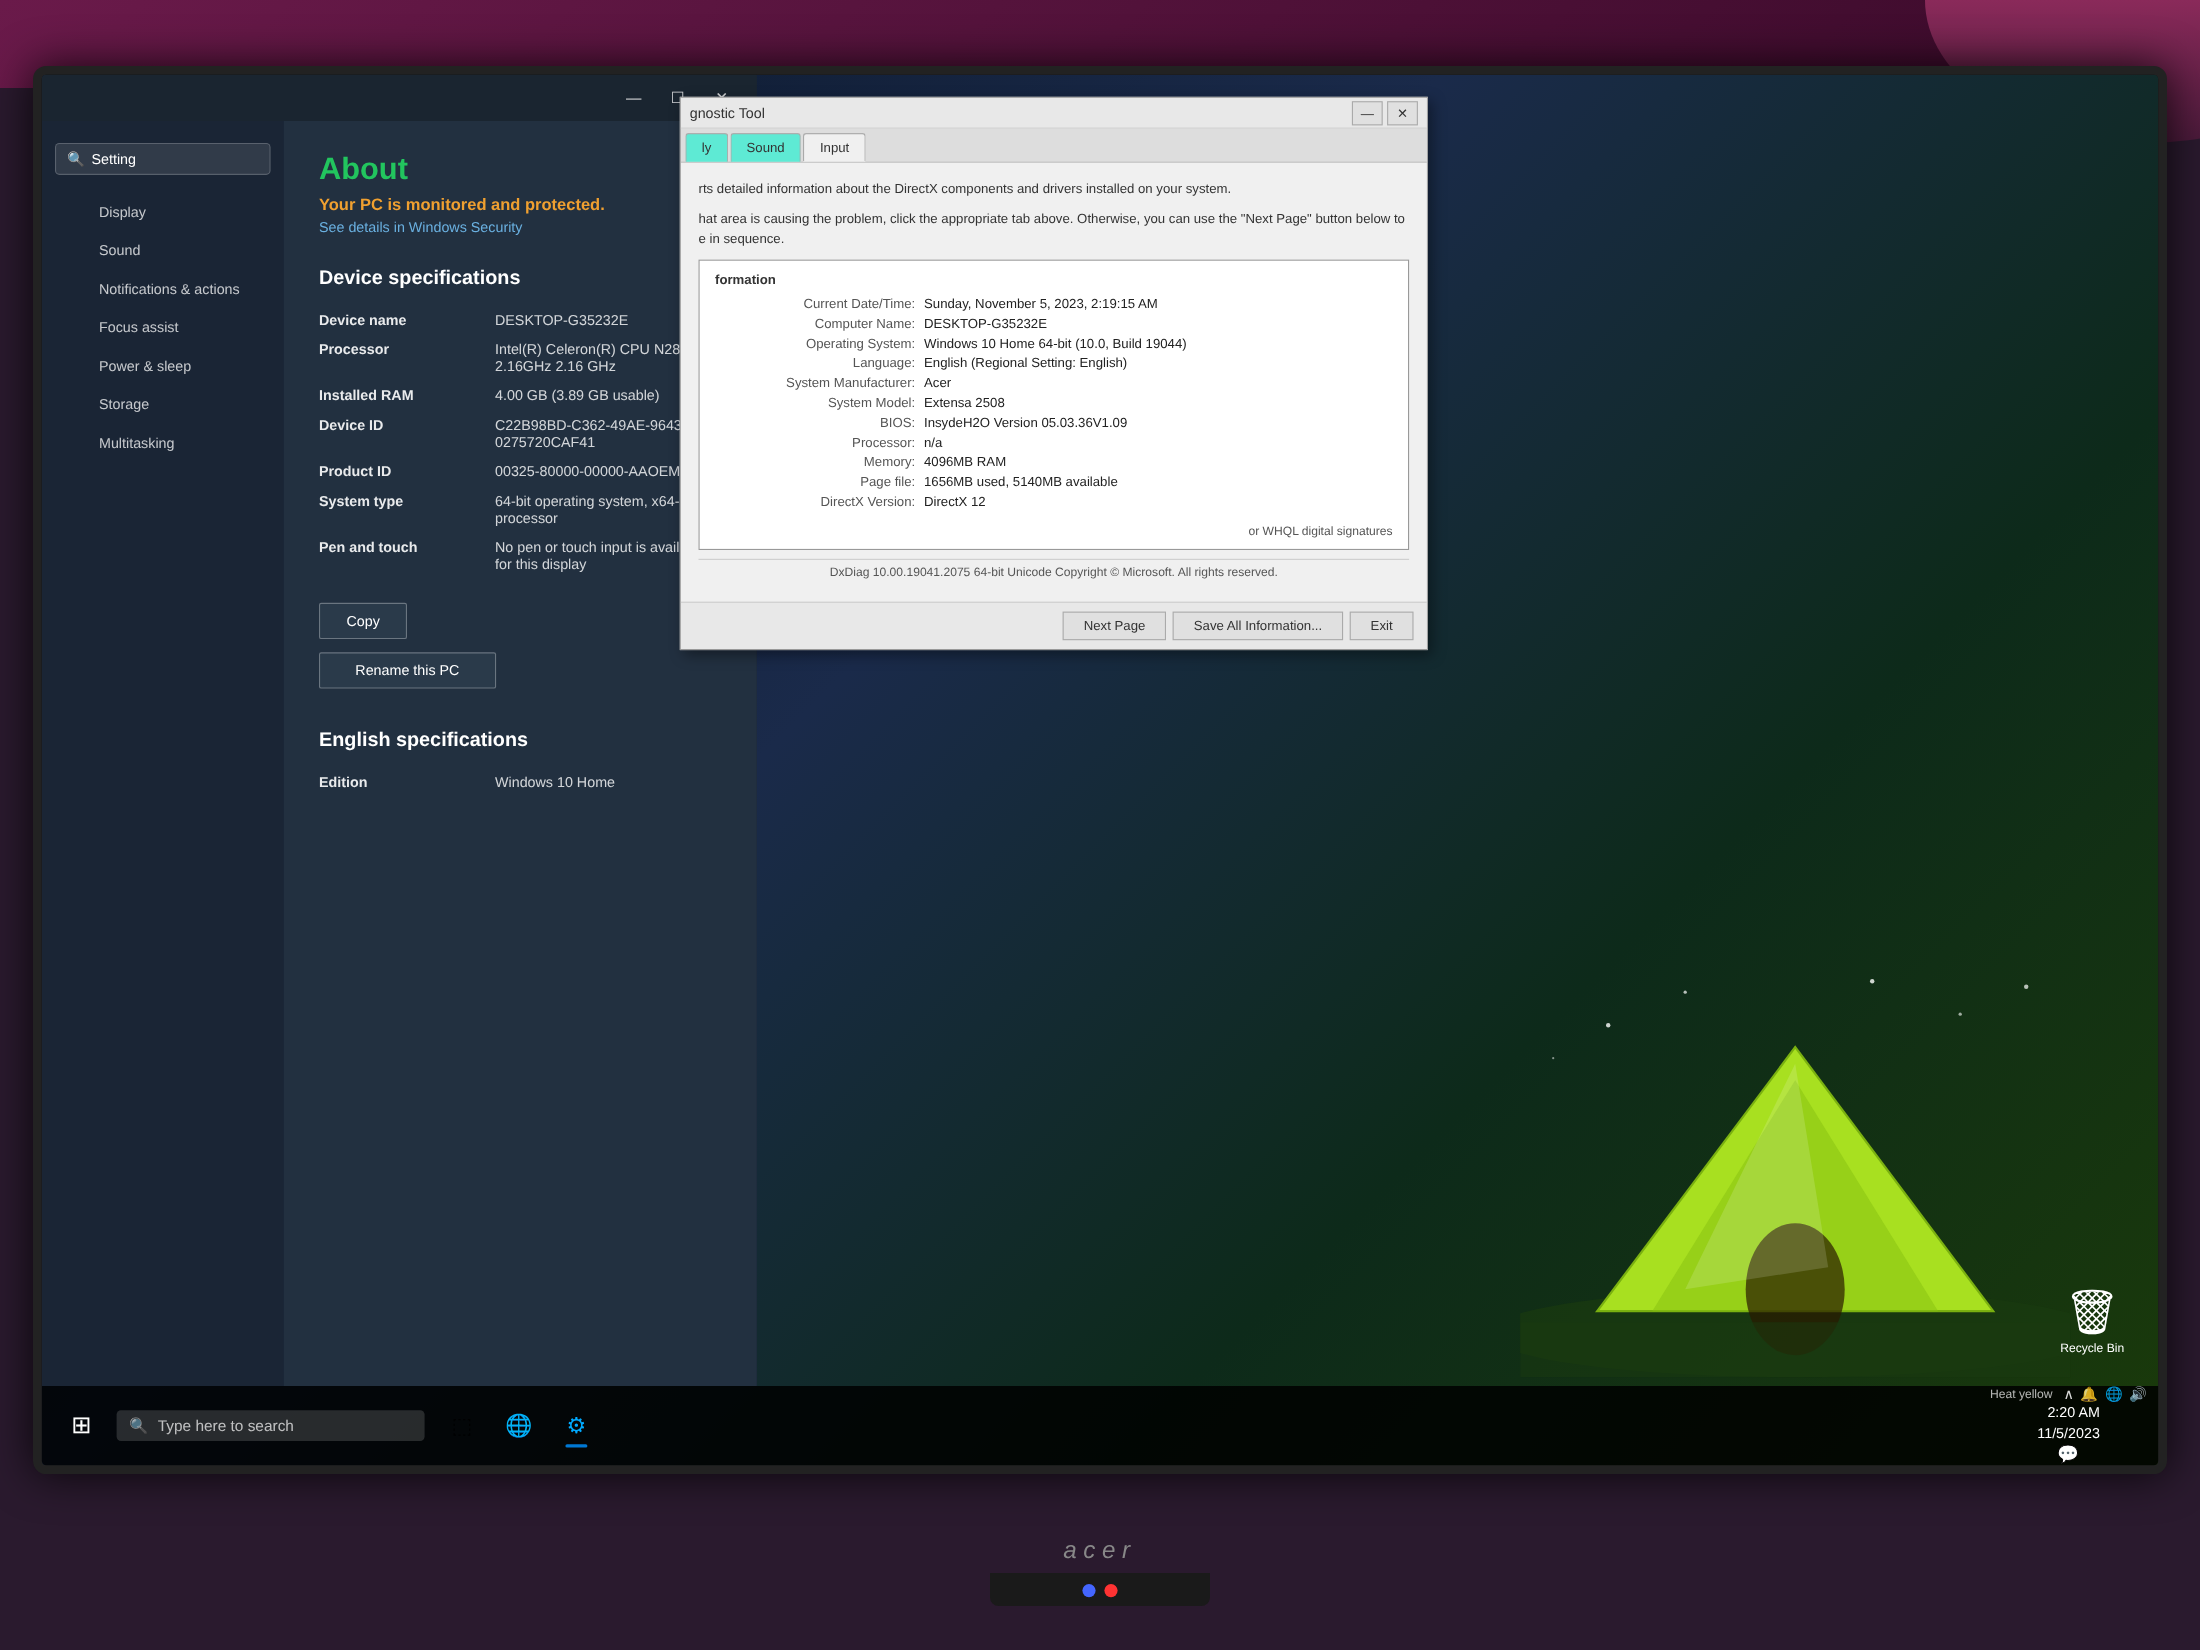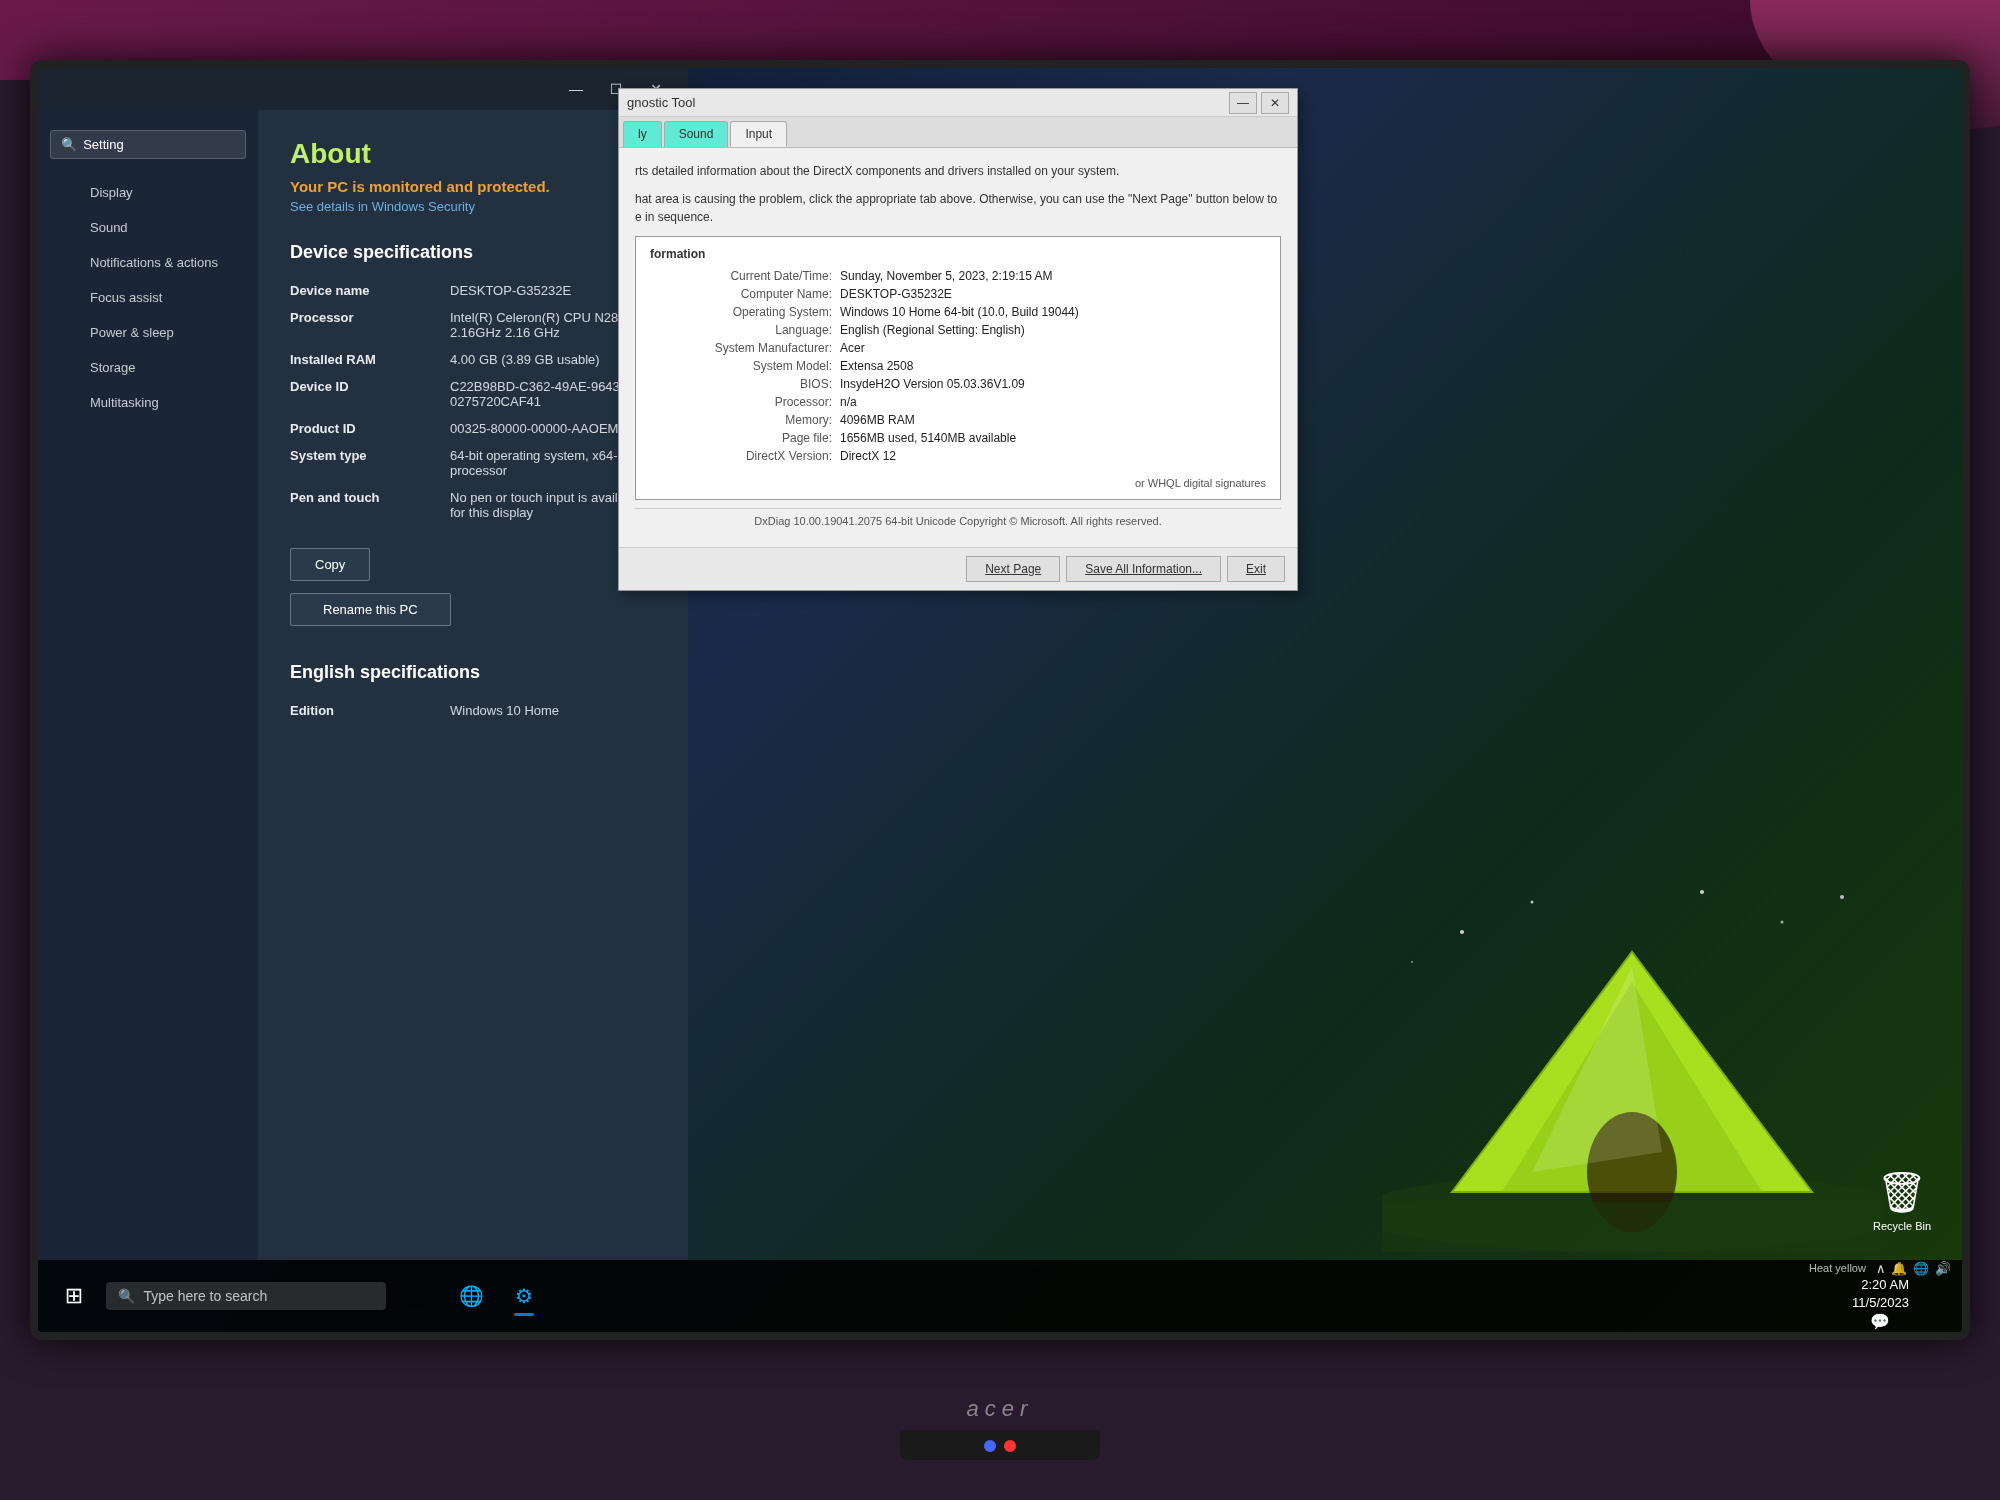--- a/index.html
+++ b/index.html
@@ -237,21 +237,21 @@
     .settings-content {
       flex: 1;
       background: #223040;
       padding: 28px 32px;
       overflow-y: auto;
     }
 
     .about-title {
       font-size: 28px;
       font-weight: 600;
-      color: #bef264;
+      color: #22c55e;
       margin-bottom: 8px;
     }
 
     .protected-text {
       font-size: 15px;
       font-weight: 600;
       color: #f0a030;
       margin-bottom: 4px;
     }
 
@@ -459,21 +459,20 @@
       border-top: 1px solid #ccc;
     }
 
     .dxdiag-footer-btn {
       padding: 5px 18px;
       font-size: 12px;
       background: #e0e0e0;
       border: 1px solid #aaa;
       cursor: pointer;
       color: #333;
-      text-decoration: underline;
     }
 
     
     .monitor-stand {
       position: absolute;
       bottom: 40px;
       left: 50%;
       transform: translateX(-50%);
       width: 200px;
       height: 30px;

